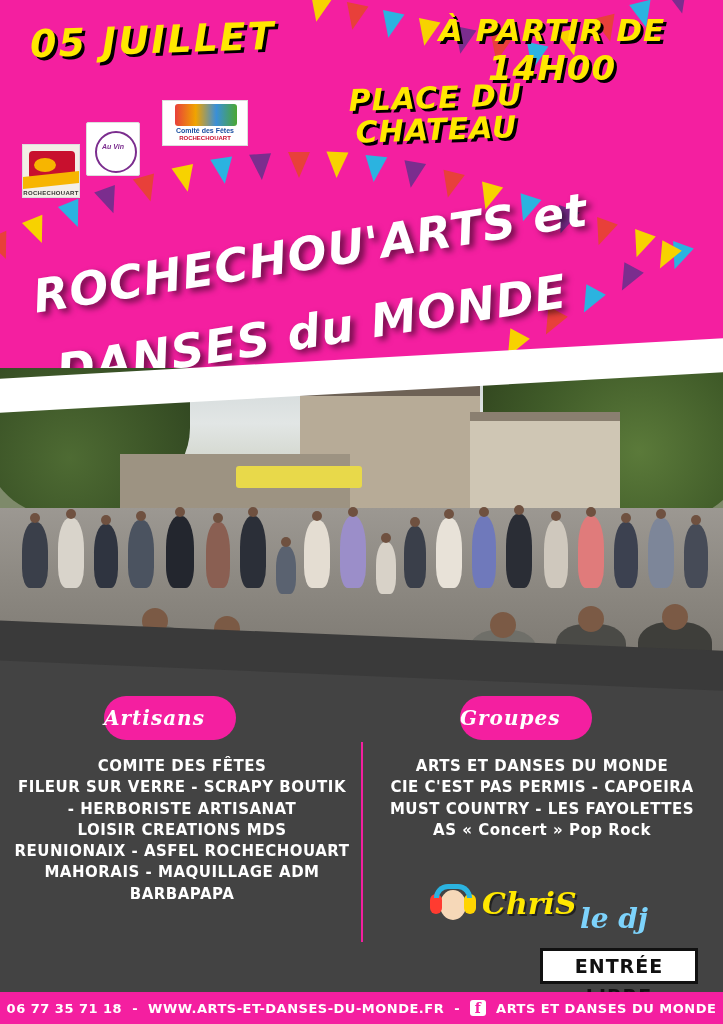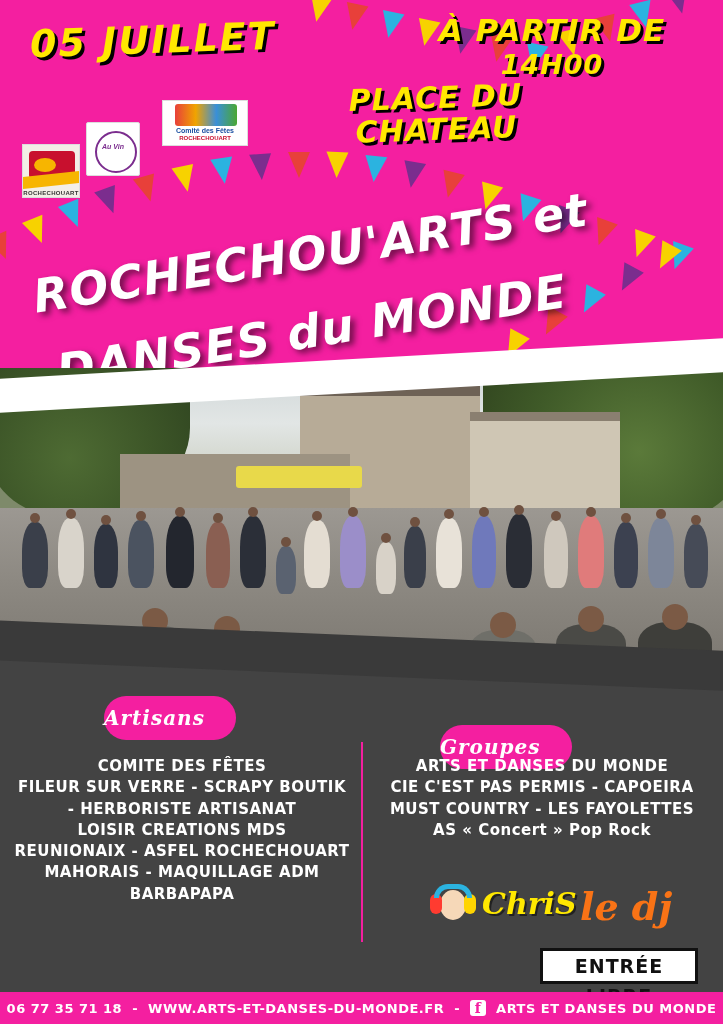--- a/index.html
+++ b/index.html
@@ -60,21 +60,21 @@
     font-weight: bold;
     font-style: italic;
     font-size: 31px;
     line-height: 1.05;
     letter-spacing: 1px;
     color: #ffe800;
     text-shadow: 3px 3px 0 #000;
   }
   .hour-top .big {
     display: block;
-    font-size: 27px;
+    font-size: 34px;
     margin-top: 4px;
   }
   .place-top {
     position: absolute;
     left: 316px; top: 82px;
     width: 240px;
     text-align: center;
     font-family: "DejaVu Sans", sans-serif;
     font-weight: bold;
     font-style: italic;
@@ -305,21 +305,21 @@
     font-family: "DejaVu Serif", serif;
     font-style: italic;
     font-weight: bold;
     font-size: 20px;
     letter-spacing: 1px;
     text-align: left;
     line-height: 44px;
     height: 44px;
   }
   .badge-artisans { left: 104px; top: 36px; width: 132px; }
-  .badge-groupes  { left: 440px; top: 36px; width: 132px; margin-top: 29px; }
+  .badge-groupes  { left: 460px; top: 36px; width: 132px; }
 
   .divider {
     position: absolute;
     left: 361px; top: 82px;
     width: 2px; height: 200px;
     background: #f41fa0;
   }
 
   .col {
     position: absolute;
@@ -364,26 +364,26 @@
   .dj-chris {
     position: absolute; left: 52px; top: 4px;
     font-family: "DejaVu Serif", serif;
     font-style: italic;
     font-weight: bold;
     font-size: 30px;
     color: #ffe800;
     text-shadow: 2px 2px 0 rgba(0,0,0,.5);
   }
   .dj-ledj {
-    position: absolute; left: 150px; top: 2px;
+    position: absolute; left: 150px; top: 20px;
     font-family: "DejaVu Serif", serif;
     font-style: italic;
     font-weight: bold;
-    font-size: 38px;
-    color: #f97316;
+    font-size: 28px;
+    color: #7dd3fc;
   }
 
   .entree {
     position: absolute;
     left: 540px; top: 288px;
     width: 158px; height: 36px;
     background: #fff;
     border: 3px solid #111;
     box-sizing: border-box;
     color: #111;

